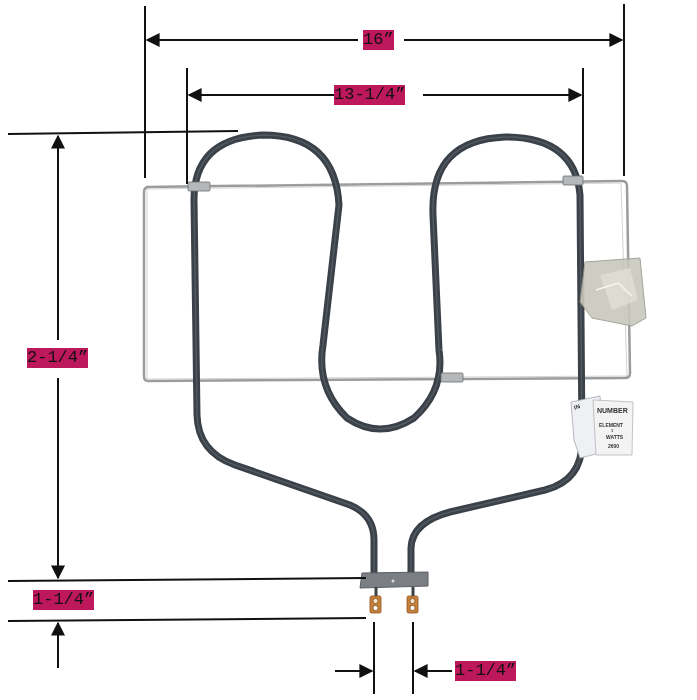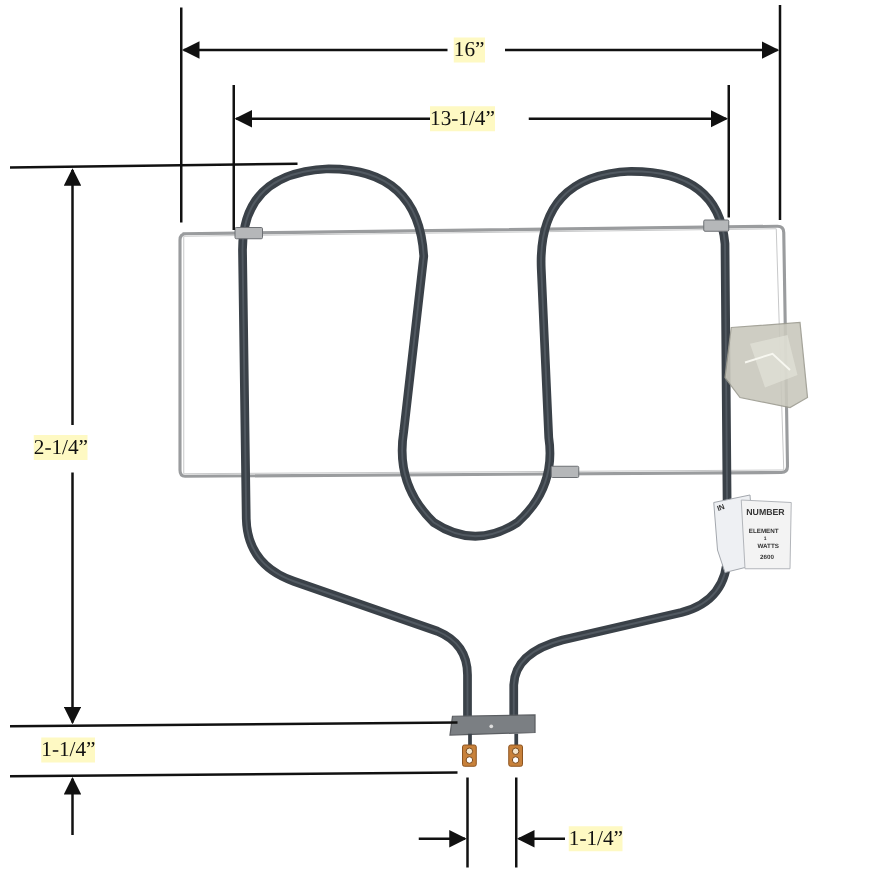--- a/index.html
+++ b/index.html
@@ -1,18 +1,18 @@
 <!DOCTYPE html>
 <html><head>
 <meta charset="utf-8">
 <style>
   html, body { margin: 0; padding: 0; background: #ffffff; }
   body { width: 697px; height: 700px; overflow: hidden; position: relative; font-family: "Liberation Sans", sans-serif; }
   #stage { position: absolute; left: 0; top: 0; width: 697px; height: 700px; }
-  .dim-label { position: absolute; font-family: Liberation Serif, serif; font-size: 17px; color: #111111; background: #fef9c3; line-height: 20px; white-space: nowrap; }
+  .dim-label { position: absolute; font-family: Liberation Mono, monospace; font-size: 17px; color: #111111; background: #be185d; line-height: 20px; white-space: nowrap; }
   .tag-text { position: absolute; font-family: "Liberation Sans", sans-serif; color: #333333; font-weight: bold; white-space: nowrap; }
 </style>
 </head>
 <body>
 
 <div id="stage">
   <svg width="697" height="700" viewBox="0 0 697 700" xmlns="http://www.w3.org/2000/svg">
     <defs>
       <marker id="arrow" viewBox="0 0 10 10" refX="9" refY="5" markerWidth="7" markerHeight="7" orient="auto-start-reverse">
         <path d="M0,0 L10,5 L0,10 z" fill="#111"></path>
@@ -112,21 +112,21 @@
       <line x1="374" y1="622" x2="374" y2="694"></line>
       <line x1="413" y1="622" x2="413" y2="694"></line>
 
       <line x1="335" y1="671" x2="372" y2="671" marker-end="url(#arrow)"></line>
       <line x1="415" y1="671" x2="452" y2="671" marker-start="url(#arrow)"></line>
     </g>
   </svg>
 
   
   <div class="dim-label" style="left:363px; top:30px;">16”</div>
-  <div class="dim-label" style="left:344px; top:85px;">13-1/4”</div>
+  <div class="dim-label" style="left:334px; top:85px;">13-1/4”</div>
   <div class="dim-label" style="left:27px; top:348px;">2-1/4”</div>
   <div class="dim-label" style="left:33px; top:590px;">1-1/4”</div>
   <div class="dim-label" style="left:455px; top:661px;">1-1/4”</div>
 
   
   <div class="tag-text" style="left:574px; top:404px; font-size:6px; transform:rotate(-20deg);">IN</div>
   <div class="tag-text" style="left:597px; top:407px; font-size:7px;">NUMBER</div>
   <div class="tag-text" style="left:599px; top:422px; font-size:5px;">ELEMENT</div>
   <div class="tag-text" style="left:611px; top:428px; font-size:4px;">1</div>
   <div class="tag-text" style="left:606px; top:434px; font-size:5px;">WATTS</div>

